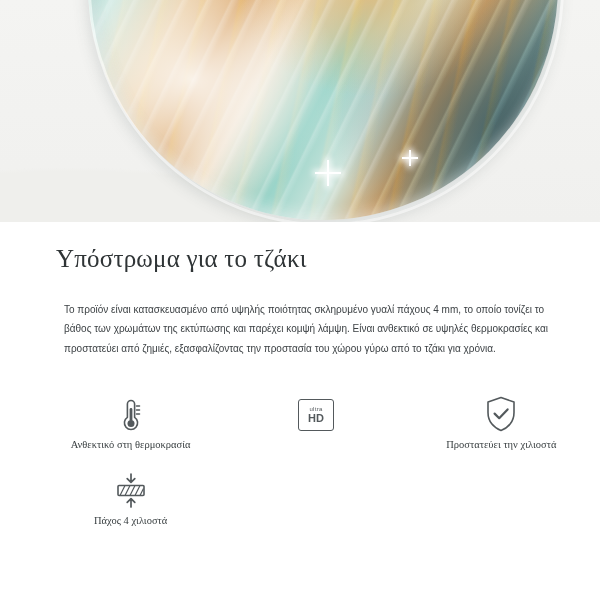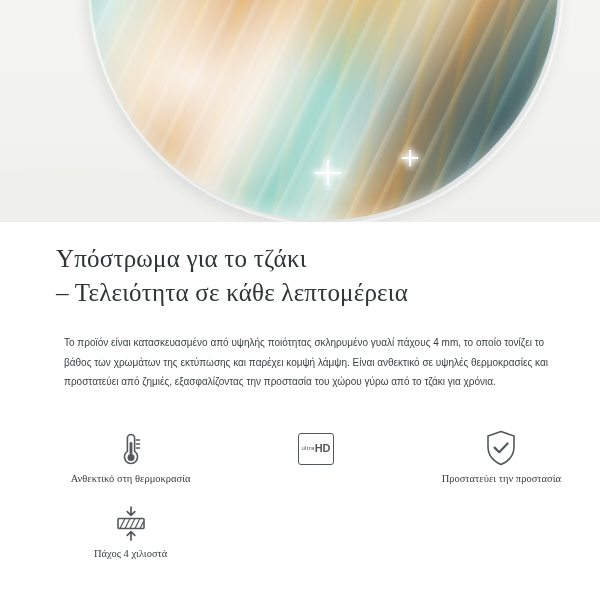--- a/index.html
+++ b/index.html
@@ -174,21 +174,21 @@
 
   
   .ico-stroke { stroke: #53595c; fill: none; stroke-width: 1.6; stroke-linecap: round; stroke-linejoin: round; }
   .ico-fill   { fill: #53595c; }
   .hd-box {
     width: 34px;
     height: 30px;
     border: 1.6px solid #53595c;
     border-radius: 3px;
     display: flex;
-    flex-direction: row;
+    flex-direction: column;
     align-items: center;
     justify-content: center;
     line-height: 1;
   }
   .hd-top {
     font-family: "Liberation Sans", sans-serif;
     font-size: 6px;
     letter-spacing: 0.3px;
     color: #53595c;
     margin-bottom: 1px;
@@ -210,21 +210,20 @@
     <div class="disc"></div>
     <div class="disc-edge"></div>
     <span class="sparkle s1"></span>
     <span class="sparkle s2"></span>
   </div>
 
   <div class="content">
 
     <h1 class="headline">
       <span>Υπόστρωμα για το τζάκι</span>
-      <span class="line2">– Τελειότητα σε κάθε λεπτομέρεια</span>
     </h1>
 
     <p class="paragraph">Το προϊόν είναι κατασκευασμένο από υψηλής ποιότητας σκληρυμένο γυαλί πάχους 4 mm, το οποίο τονίζει το βάθος των χρωμάτων της εκτύπωσης και παρέχει κομψή λάμψη. Είναι ανθεκτικό σε υψηλές θερμοκρασίες και προστατεύει από ζημιές, εξασφαλίζοντας την προστασία του χώρου γύρω από το τζάκι για χρόνια.</p>
 
     <div class="features">
 
       <div class="feature">
         <span class="feature-icon">
           <svg width="30" height="40" viewBox="0 0 30 40" aria-hidden="true">
             <path class="ico-stroke" d="M15 5.5a3.6 3.6 0 0 1 3.6 3.6v13.2a6.6 6.6 0 1 1-7.2 0V9.1A3.6 3.6 0 0 1 15 5.5z"></path>
@@ -245,21 +244,21 @@
         </span>
       </div>
 
       <div class="feature">
         <span class="feature-icon">
           <svg width="38" height="42" viewBox="0 0 38 42" aria-hidden="true">
             <path class="ico-stroke" d="M19 3.5l13 4.6v10.3c0 9-5.6 15.4-13 18.1-7.4-2.7-13-9.1-13-18.1V8.1z"></path>
             <path class="ico-stroke" style="stroke-width:2.2" d="M12.6 19.6l4.6 4.6 8.4-8.8"></path>
           </svg>
         </span>
-        <span class="feature-label">Προστατεύει την προστασία</span>
+        <span class="feature-label">Προστατεύει την χιλιοστά</span>
       </div>
 
 
 
       <div class="feature">
         <span class="feature-icon">
           <svg width="42" height="42" viewBox="0 0 42 42" aria-hidden="true">
             <path class="ico-stroke" style="stroke-width:1.7" d="M21 4v8M17.2 8.6L21 12.4l3.8-3.8"></path>
             <rect class="ico-stroke" x="8" y="15.5" width="26" height="10" rx="1"></rect>
             <path d="M10 25.5l5-10M15 25.5l5-10M20 25.5l5-10M25 25.5l5-10M30 25.5l3.5-7" stroke="#53595c" stroke-width="1.2" fill="none"></path>

